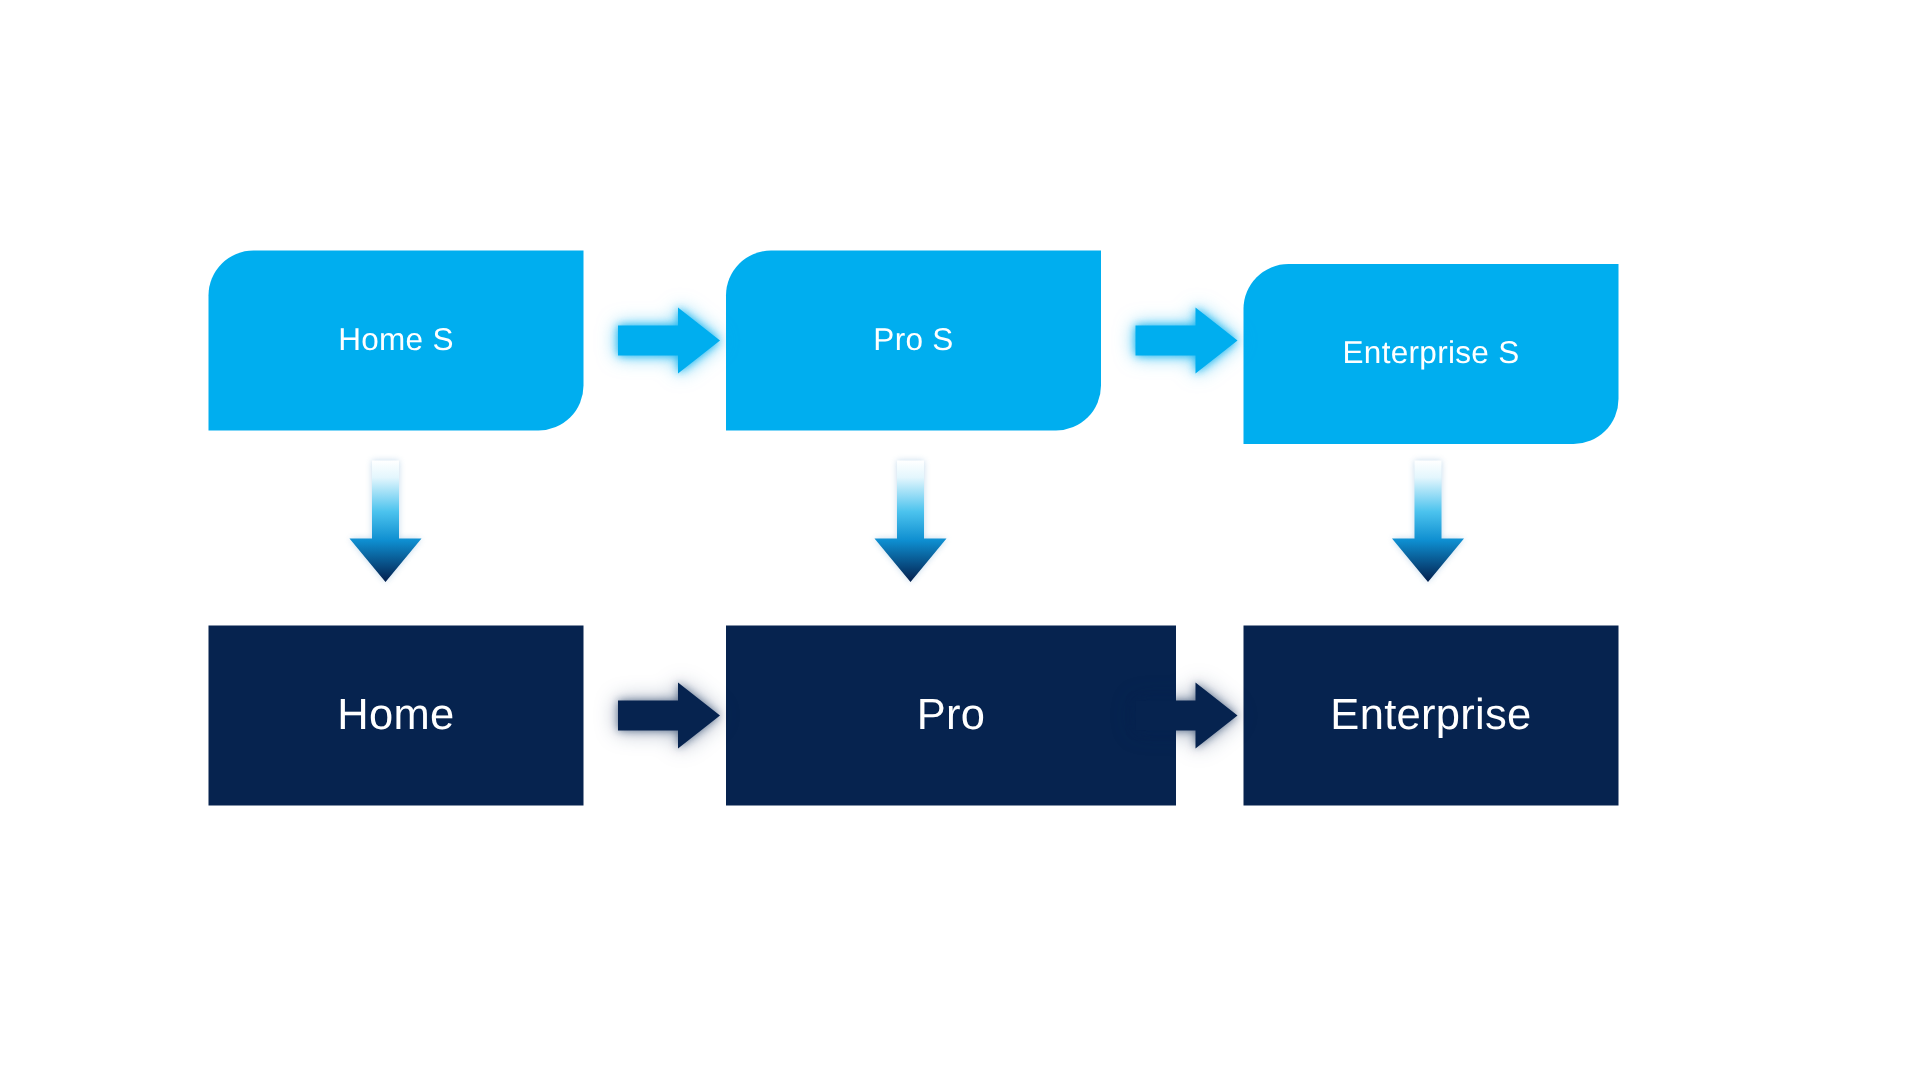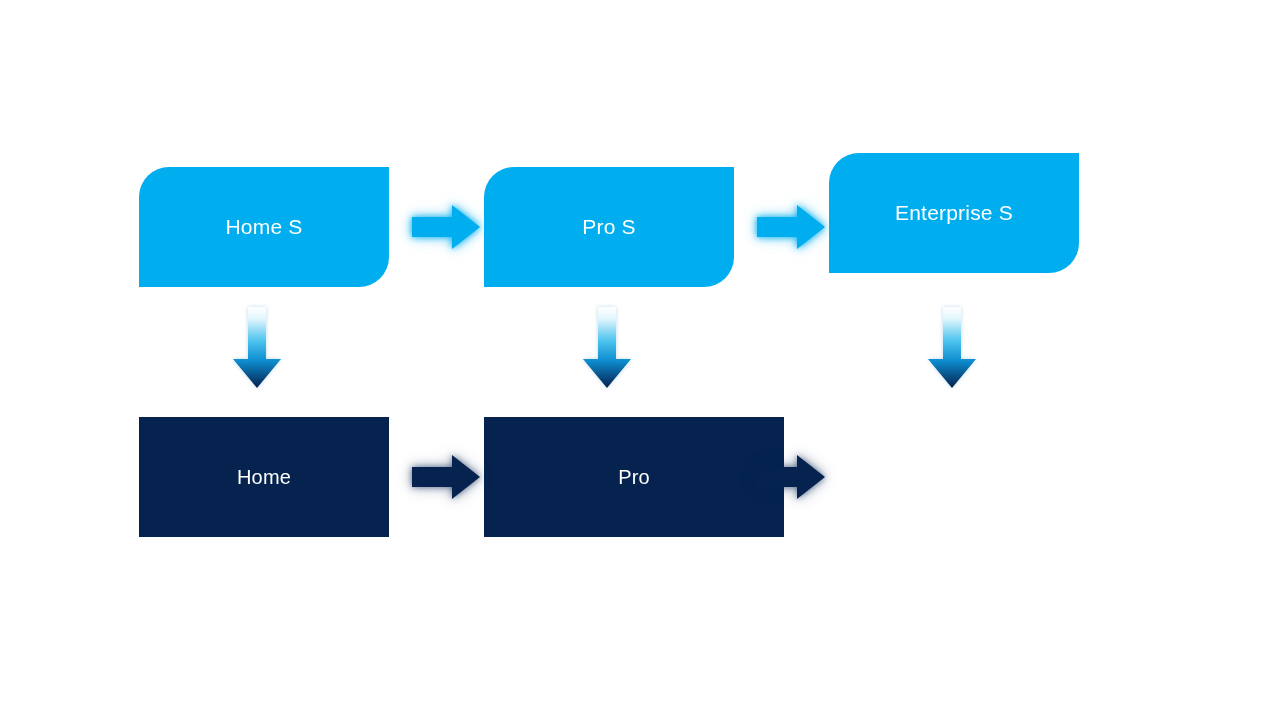--- a/index.html
+++ b/index.html
@@ -38,21 +38,21 @@
 
   .box-top {
     background: #00aeef;
     border-radius: 30px 0 30px 0;
     font-size: 21px;
   }
 
   .box-bottom {
     background: #06234f;
     border-radius: 0;
-    font-size: 20px;
+    font-size: 29px;
   }
 
   .box-label {
     pointer-events: none;
   }
 
   
   .arrow {
     position: absolute;
   }
@@ -80,21 +80,21 @@
 <div id="canvas">
 
   <div class="box box-top" style="left:484px; top:167px; width:250px; height:120px;">
     <span class="box-label">Pro S</span>
   </div>
 
   <div class="box box-top" style="left:139px; top:167px; width:250px; height:120px;">
     <span class="box-label">Home S</span>
   </div>
 
-  <div class="box box-top" style="left:829px; top:153px; width:250px; height:120px;">
+  <div class="box box-top" style="left:829px; top:176px; width:250px; height:120px;">
     <span class="box-label">Enterprise S</span>
   </div>
 
   <div class="arrow" style="left:408px; top:200px; width:76px; height:54px;">
     <svg class="glow-cyan" width="76" height="54" viewBox="0 0 76 54">
       <polygon points="4,17 44,17 44,5 72,27 44,49 44,37 4,37" fill="#00aeef"></polygon>
     </svg>
   </div>
 
   <div class="arrow" style="left:753px; top:200px; width:76px; height:54px;">
@@ -149,20 +149,23 @@
   </div>
 
   <div class="box box-bottom" style="left:139px; top:417px; width:250px; height:120px;">
     <span class="box-label">Home</span>
   </div>
 
   <div class="box box-bottom" style="left:484px; top:417px; width:300px; height:120px;">
     <span class="box-label">Pro</span>
   </div>
 
+  <div class="box box-bottom" style="left:829px; top:417px; width:250px; height:120px;">
+    <span class="box-label">Enterprise</span>
+  </div>
 
   <div class="arrow" style="left:408px; top:450px; width:76px; height:54px;">
     <svg class="glow-navy" width="76" height="54" viewBox="0 0 76 54">
       <polygon points="4,17 44,17 44,5 72,27 44,49 44,37 4,37" fill="#06234f"></polygon>
     </svg>
   </div>
 
   <div class="arrow" style="left:753px; top:450px; width:76px; height:54px;">
     <svg class="glow-navy" width="76" height="54" viewBox="0 0 76 54">
       <polygon points="4,17 44,17 44,5 72,27 44,49 44,37 4,37" fill="#06234f"></polygon>

